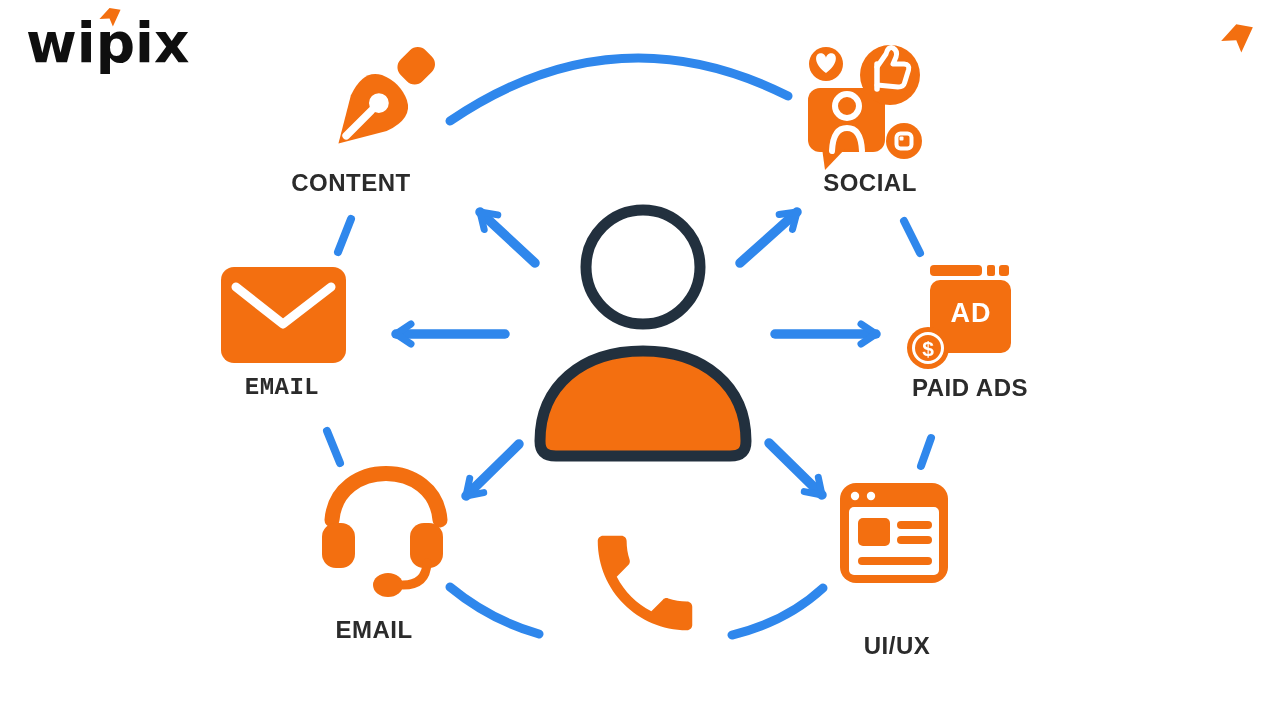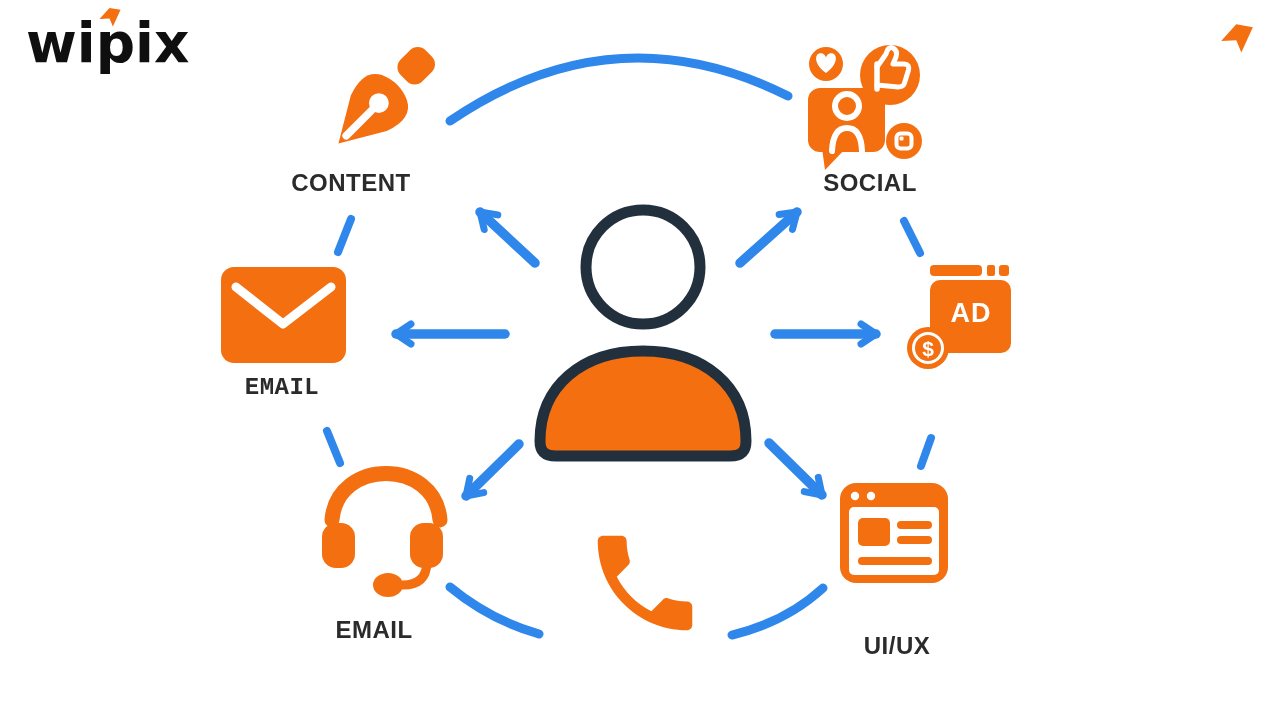--- a/index.html
+++ b/index.html
@@ -166,16 +166,17 @@
     <rect class="fill-white" x="9" y="24" width="90" height="68" rx="5"></rect>
     <rect class="fill-orange" x="18" y="35" width="32" height="28" rx="5"></rect>
     <rect class="fill-orange" x="57" y="38" width="35" height="8" rx="4"></rect>
     <rect class="fill-orange" x="57" y="53" width="35" height="8" rx="4"></rect>
     <rect class="fill-orange" x="18" y="74" width="74" height="8" rx="4"></rect>
   </svg>
 
   <div class="node-label lbl-content">CONTENT</div>
   <div class="node-label lbl-social">SOCIAL</div>
   <div class="node-label lbl-email">EMAIL</div>
+  <div class="node-label lbl-paidads">PAID ADS</div>
   <div class="node-label lbl-cskh">EMAIL</div>
   <div class="node-label lbl-uiux">UI/UX</div>
 
 </div>
 
 </body></html>

